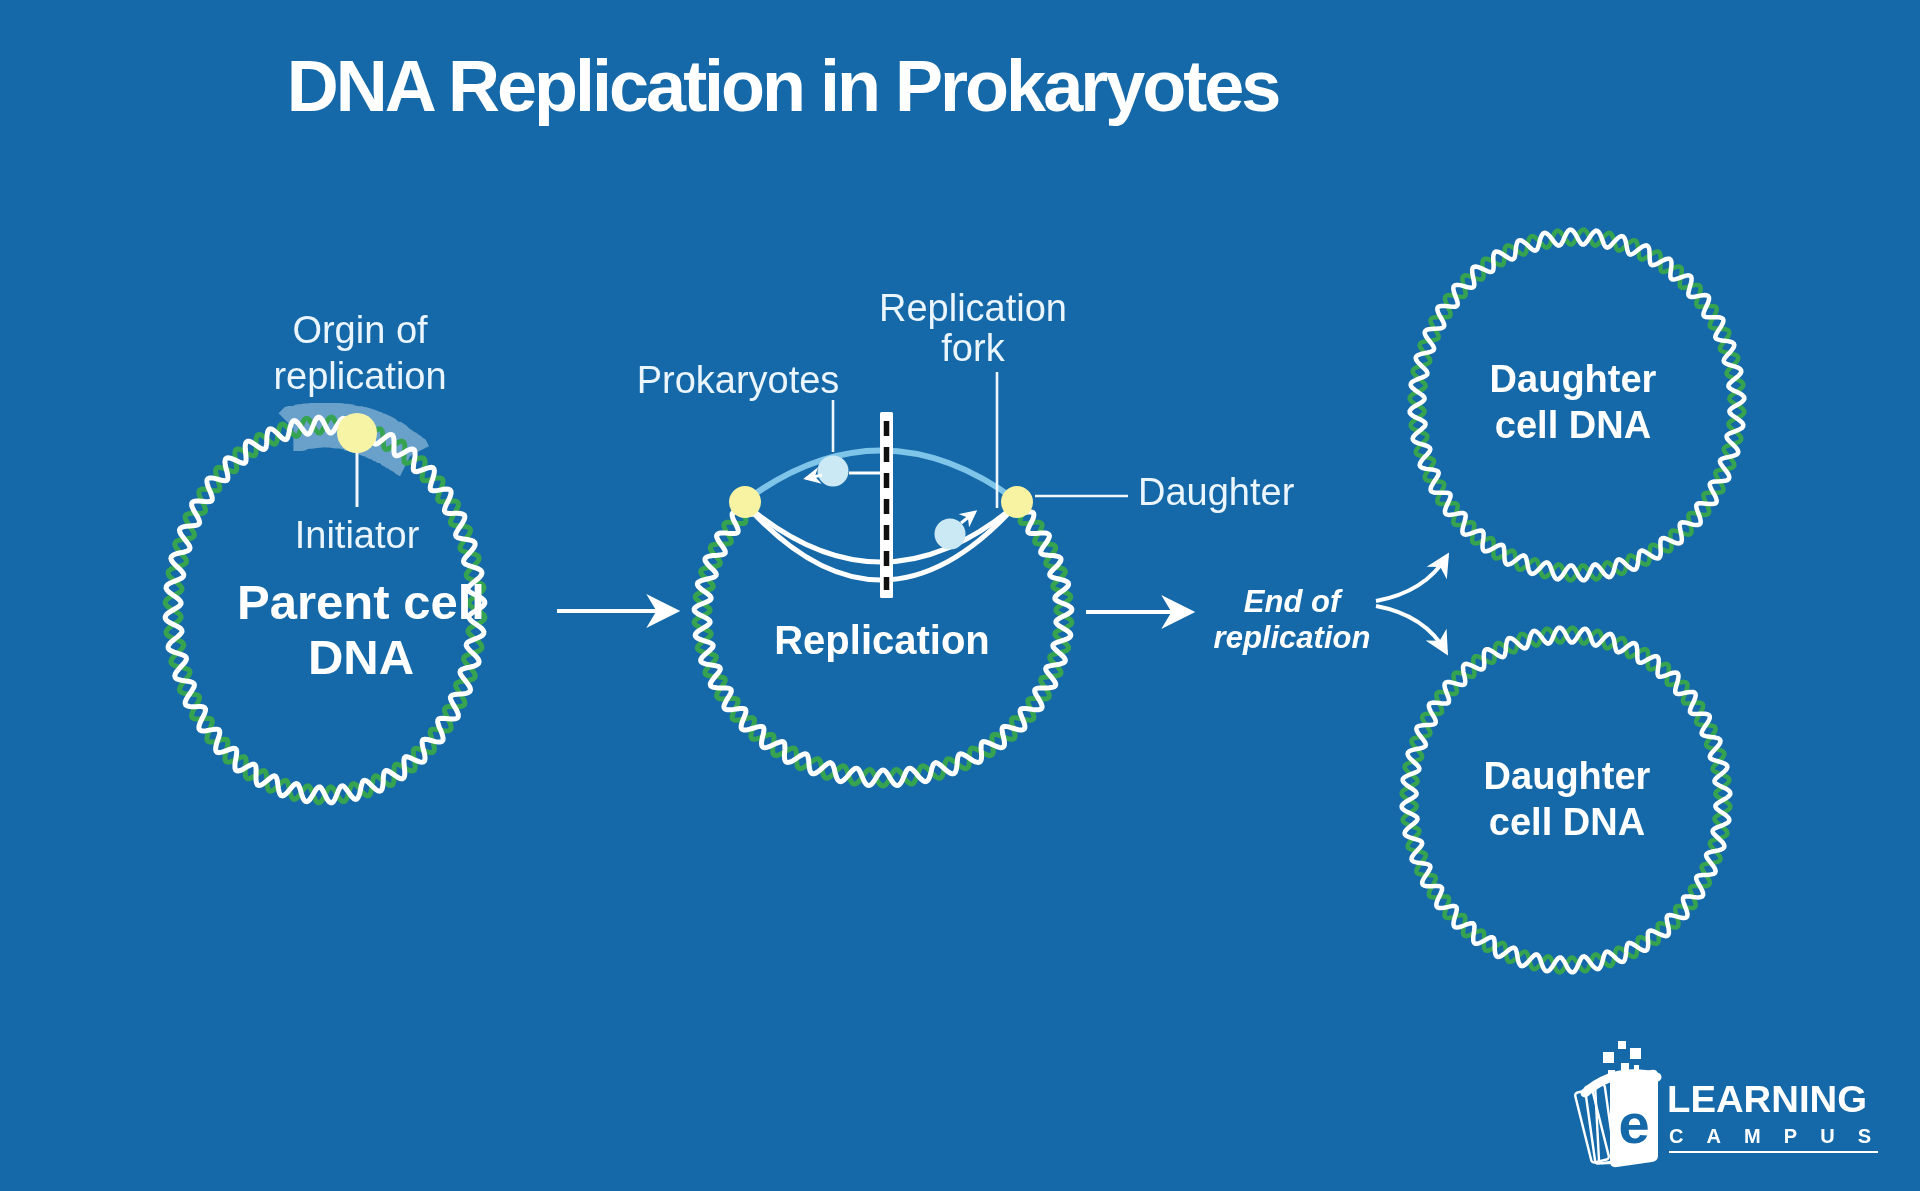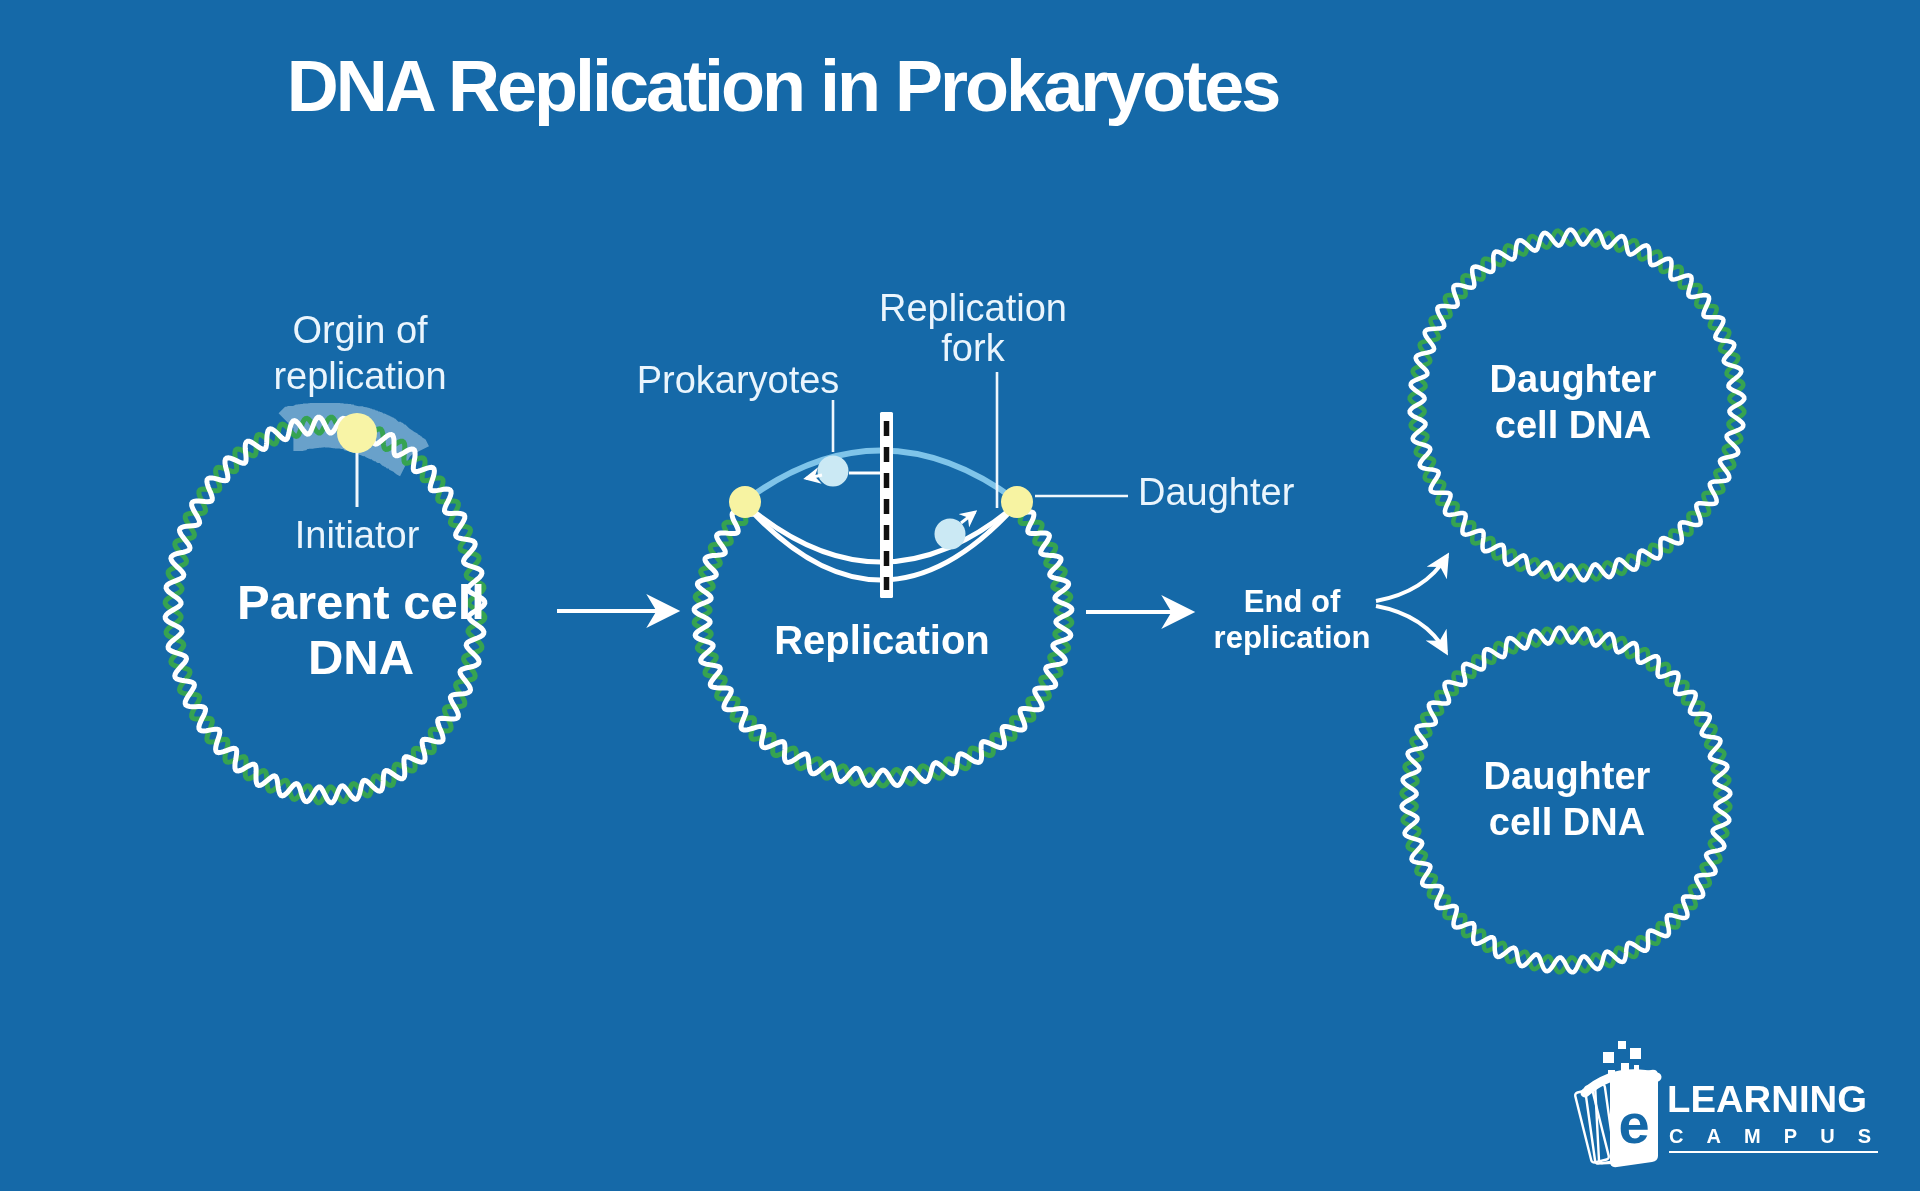--- a/index.html
+++ b/index.html
@@ -22,21 +22,21 @@
     line-height:1.2;white-space:nowrap;
   }
   .label.bold{color:#FFFFFF;font-weight:800;}
   .lbl-origin      {left:360px;top:353px;line-height:1.22;}
   .lbl-initiator   {left:357px;top:536px;}
   .lbl-parent      {left:361px;top:630px;font-size:49px;line-height:1.12;}
   .lbl-polymerase  {left:738px;top:381px;}
   .lbl-fork        {left:973px;top:328px;line-height:1.06;}
   .lbl-helicase    {left:1138px;top:493px;transform:translate(0,-50%);text-align:left;}
   .lbl-replication {left:882px;top:640px;font-size:40px;}
-  .lbl-end         {left:1292px;top:620px;font-size:31px;line-height:1.17;}
+  .lbl-end         {left:1292px;top:620px;font-size:31px;line-height:1.17;font-style:italic;}
   .lbl-daughter1   {left:1573px;top:403px;line-height:1.2;}
   .lbl-daughter2   {left:1567px;top:800px;line-height:1.2;}
 </style>
 </head>
 <body>
 
 <div class="stage">
 
   <svg class="art" width="1920" height="1191" viewBox="0 0 1920 1191">
     <defs>

